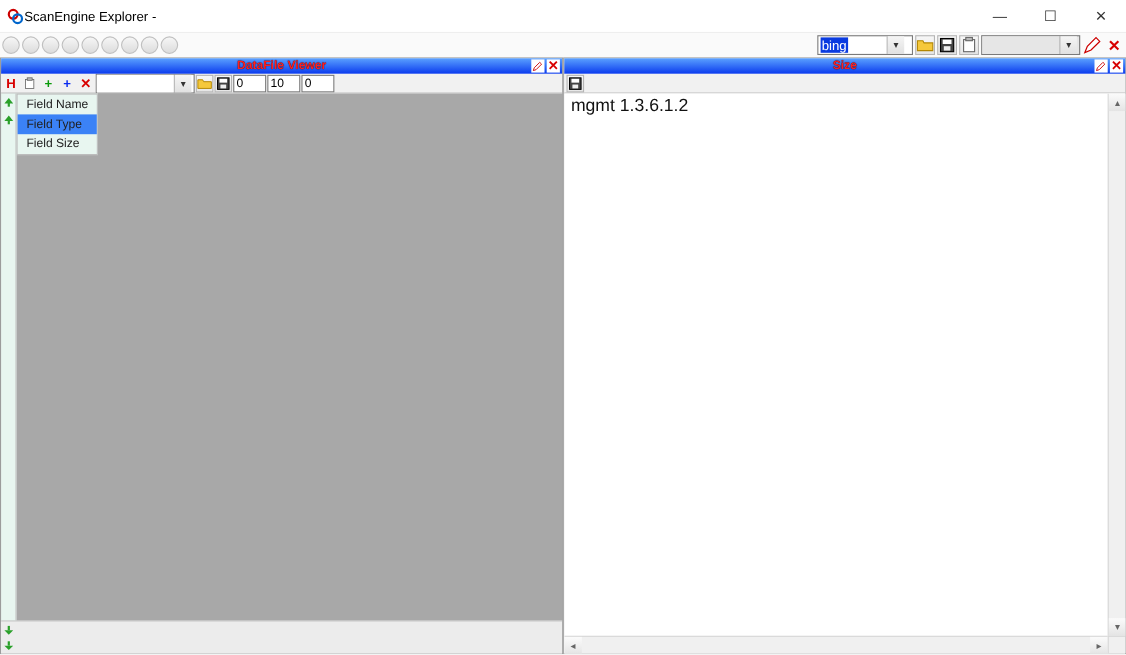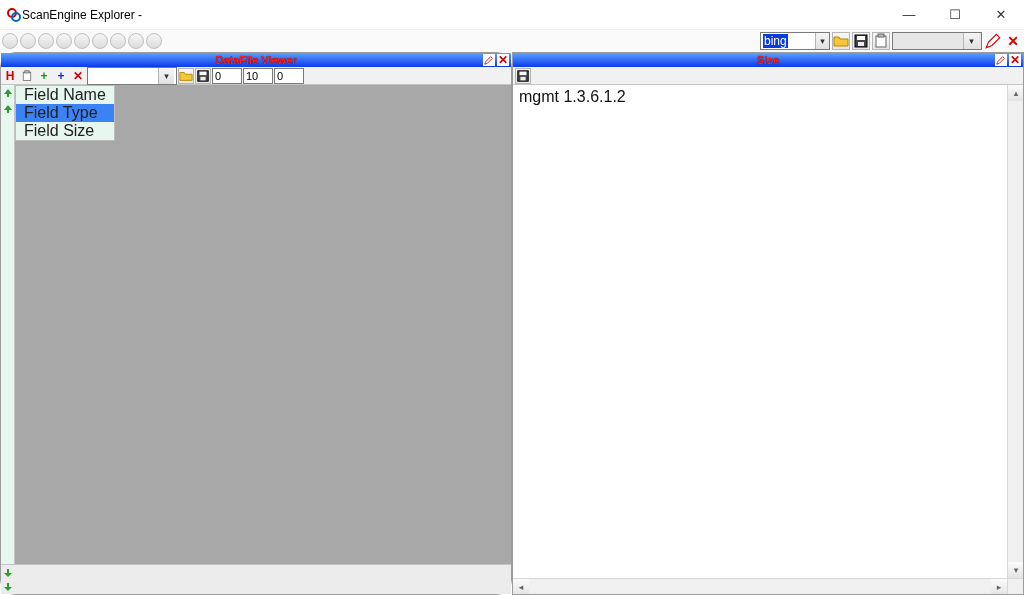--- a/index.html
+++ b/index.html
@@ -87,21 +87,21 @@
   
   .panels {
     flex:1;
     display:flex;
     overflow:hidden;
   }
   .panel {
     display:flex; flex-direction:column;
     border:1px solid #9c9c9c;
   }
-  .panel.left { width:50%;border-radius:15px; }
+  .panel.left { width:50%; }
   .panel.right { width:50%; }
   .panel-header {
     height:14px;
     background: linear-gradient(to bottom,#5aa0ff,#0b3bee);
     display:flex;
     align-items:center;
     justify-content:center;
     position:relative;
     color:#ff2020;
     font-weight:bold;
@@ -163,21 +163,21 @@
     display:flex; flex-direction:column;
     gap:2px; align-items:center;
     padding-top:2px;
   }
   .green-arrow svg { width:10px; height:10px; }
   .field-box {
     position:absolute;
     left:14px; top:0;
     background:#e8f6f0;
     border:1px solid #bcbcbc;
-    font-size:16px;
+    font-size:11px;
     color:#202020;
   }
   .field-row {
     padding:2px 8px;
     height:18px; line-height:14px;
   }
   .field-row.sel { background:#3b82f6; }
 
   .left-bottom {
     height:30px;
@@ -268,21 +268,21 @@
   <div class="circle"></div>
   <div class="circle"></div>
   <div class="circle"></div>
   <div class="circle"></div>
   <div class="circle"></div>
   <div class="circle"></div>
   <div class="circle"></div>
   <div class="circle"></div>
   <div class="spacer"></div>
   <div class="top-right-controls">
-    <div class="combo" style="width:70px;">
+    <div class="combo" style="width:87px;">
       <span style="display:flex;align-items:center;width:62px;height:16px;padding:0 2px;">
         <span class="sel-bing">bing</span>
       </span>
       <div class="arrow">▾</div>
     </div>
     <div class="icon-btn">
       <svg viewBox="0 0 16 16">
           <path d="M1 4h5l1 2h8v7H1z" fill="#f5c83b" stroke="#b38600"></path>
         </svg>
     </div>

